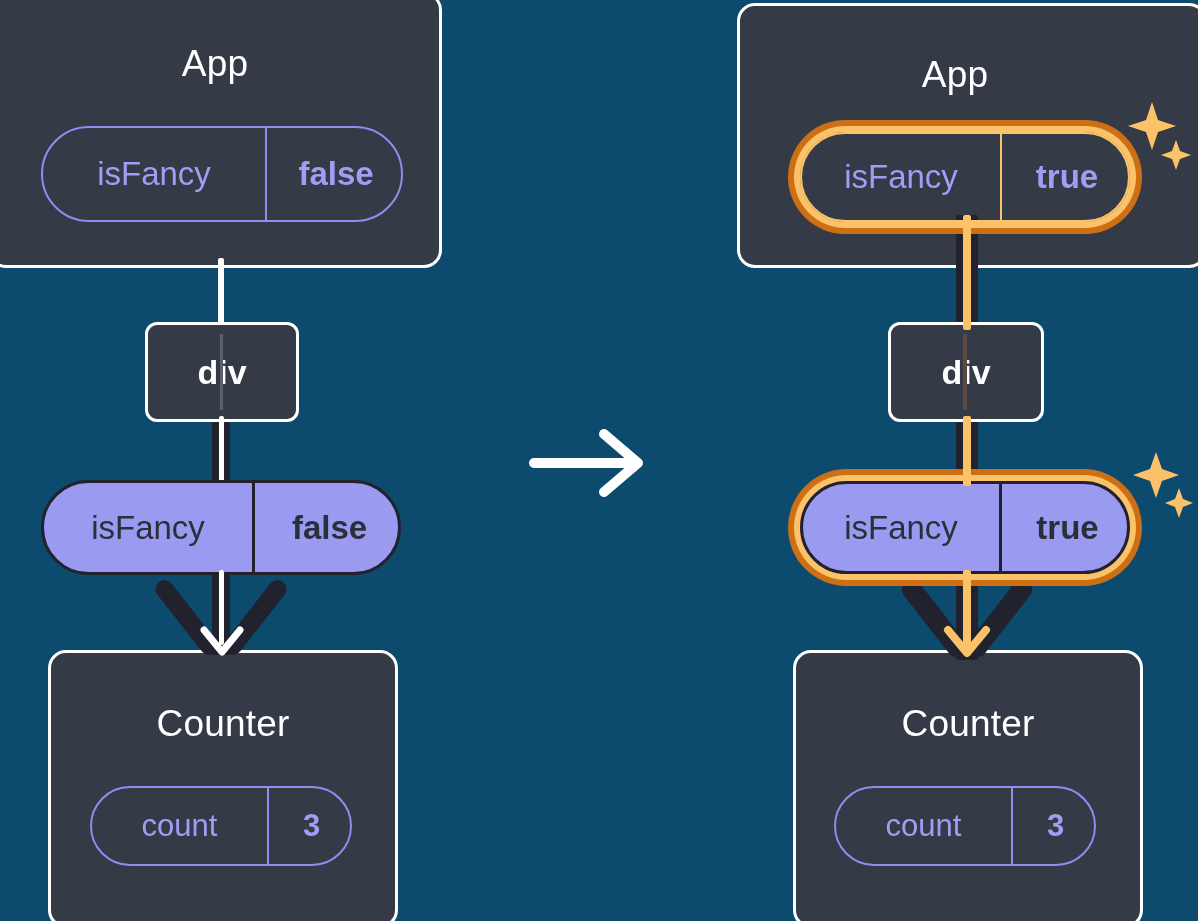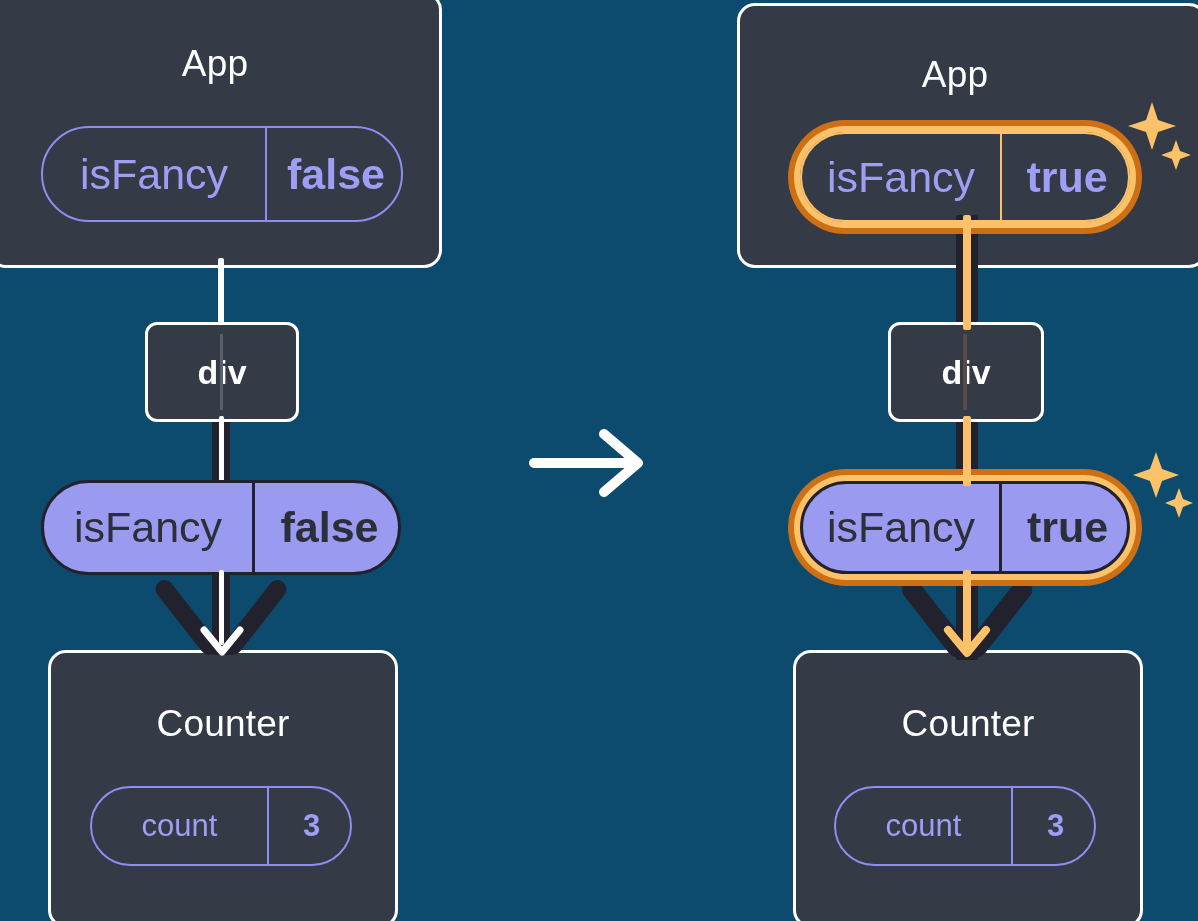--- a/index.html
+++ b/index.html
@@ -54,21 +54,21 @@
     box-sizing: border-box;
     display: flex;
     align-items: stretch;
     border-radius: 999px;
     z-index: 7;
   }
   .pill .cell {
     display: flex;
     align-items: center;
     justify-content: center;
-    font-size: 43px;
+    font-size: 33px;
     white-space: nowrap;
     box-sizing: border-box;
   }
   .pill .cell.key { flex: 0 0 auto; }
   .pill .cell.val { flex: 0 0 auto; font-weight: bold; }
 
   
   .pill.ghost {
     border: 2px solid #8e8ef0;
     background: transparent;

